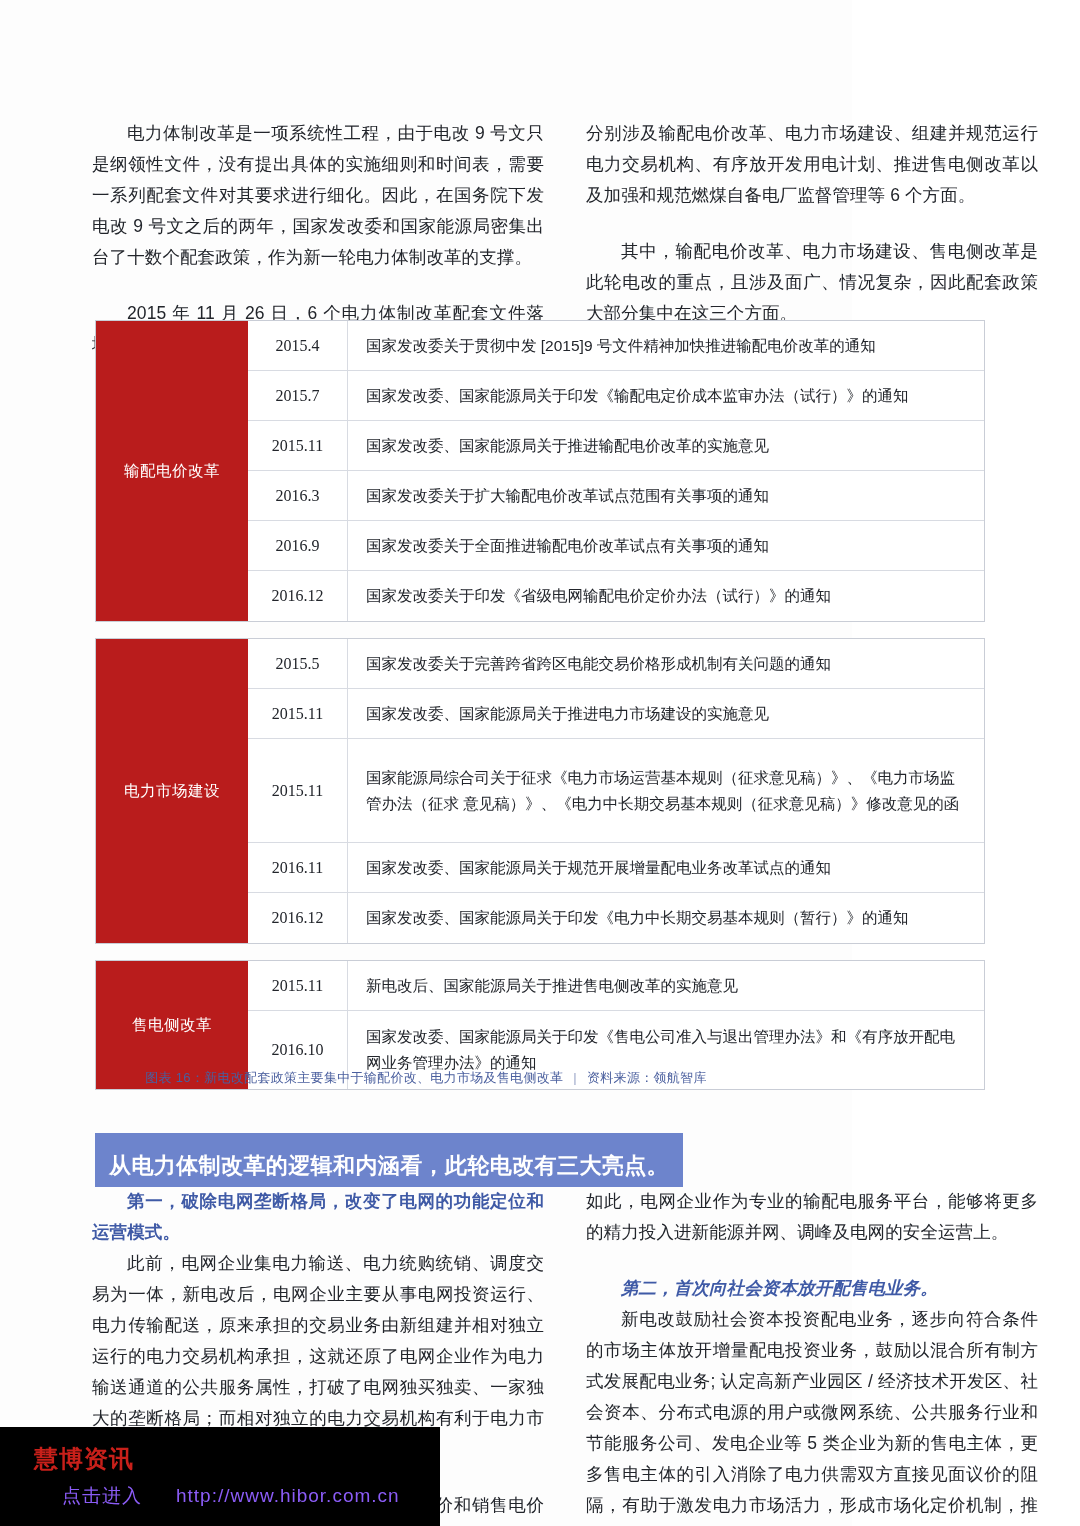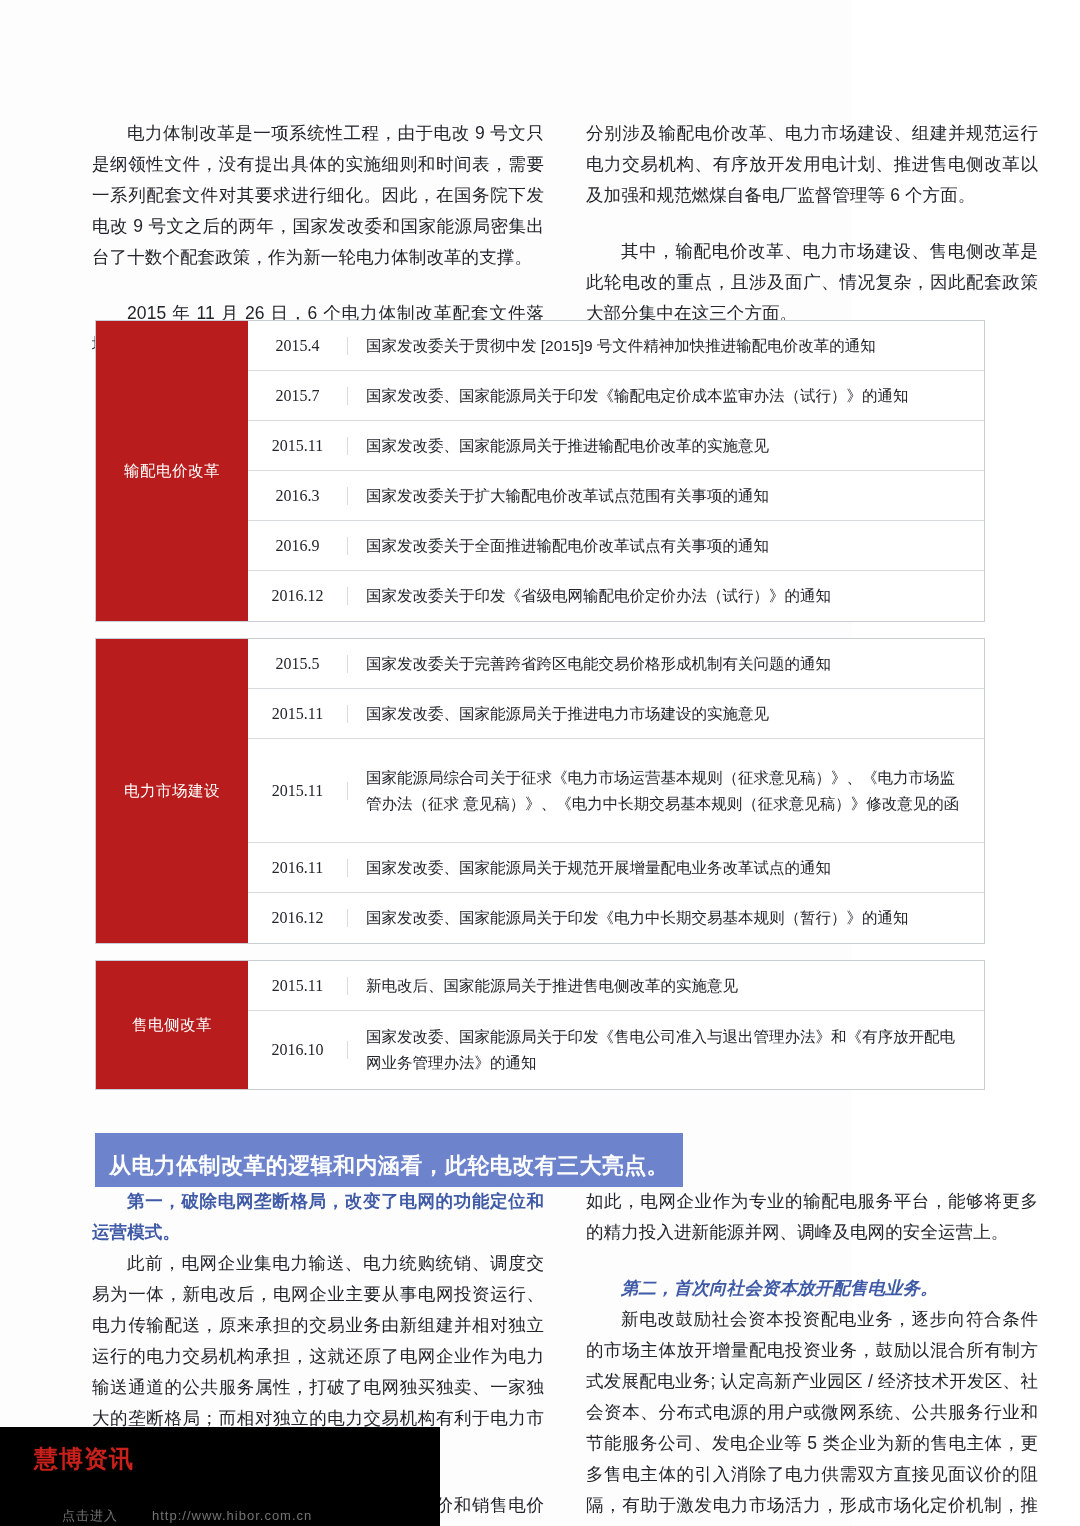--- a/index.html
+++ b/index.html
@@ -86,21 +86,20 @@
     align-items: center;
     justify-content: center;
     text-align: center;
     letter-spacing: 0.5px;
   }
   .rows { flex: 1 1 auto; min-width: 0; }
   .trow {
     display: flex;
     border-bottom: 1px solid #d8dbe2;
     min-height: 50px;
-    align-items: center;
   }
   .trow:last-child { border-bottom: none; }
   .tdate {
     flex: 0 0 100px;
     display: flex;
     align-items: center;
     justify-content: center;
     font-size: 16px;
     color: #22252b;
     border-right: 1px solid #d8dbe2;
@@ -143,25 +142,24 @@
     left: 34px; top: 16px;
     color: #d3221c;
     font-weight: bold;
     font-size: 24px;
     letter-spacing: 1px;
     opacity: 0.95;
   }
   .wm-sub {
     position: absolute;
     left: 62px; top: 56px;
-    color: #737373;
-    font-size: 13px;
+    color: #8b5cf6;
+    font-size: 19px;
     letter-spacing: 1px;
     white-space: nowrap;
-    margin-top: 24px;
   }
   .wm-sub .url { margin-left: 34px; }
 </style>
 </head>
 <body>
 
 <div class="page">
 
   <div class="cols" style="top:118px;">
     <div class="col">
@@ -240,20 +238,23 @@
           <div class="tdesc">新电改后、国家能源局关于推进售电侧改革的实施意见</div>
         </div>
         <div class="trow" style="min-height:78px;">
           <div class="tdate">2016.10</div>
           <div class="tdesc">国家发改委、国家能源局关于印发《售电公司准入与退出管理办法》和《有序放开配电网业务管理办法》的通知</div>
         </div>
       </div>
     </div>
   </div>
 
+  <div class="caption" style="top:1069px;">
+    <span>图表 16：新电改配套政策主要集中于输配价改、电力市场及售电侧改革</span><span class="sep">|</span><span>资料来源：领航智库</span>
+  </div>
 
   <div style="position:absolute; left:95px; top:1133px;">
     <div class="banner">从电力体制改革的逻辑和内涵看，此轮电改有三大亮点。</div>
   </div>
 
   <div class="cols" style="top:1186px;">
     <div class="col">
       <p class="body tight">
         <span class="lead">第一，破除电网垄断格局，改变了电网的功能定位和运营模式。</span>
       </p>

